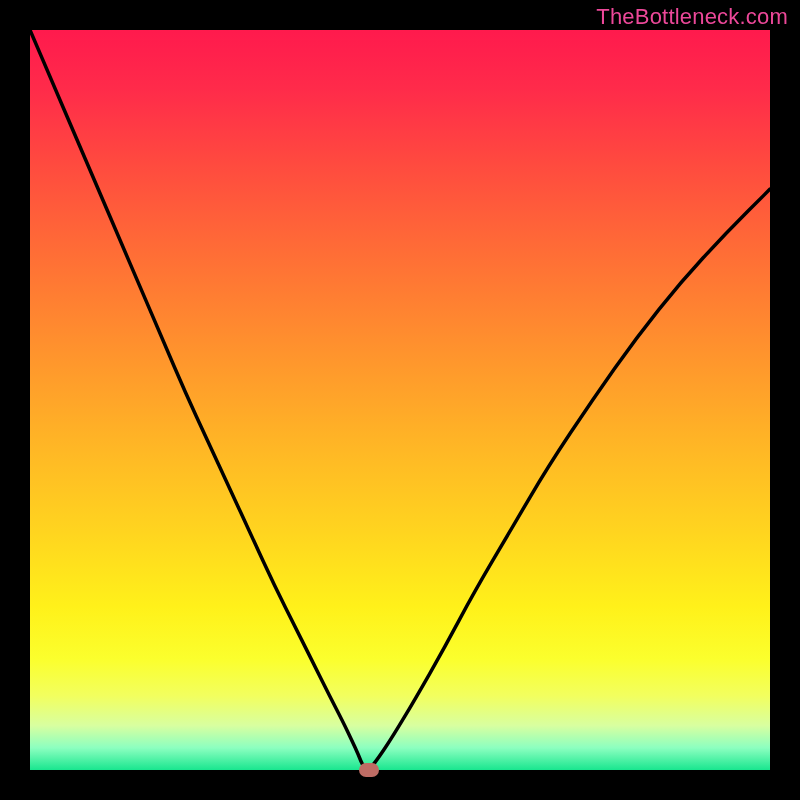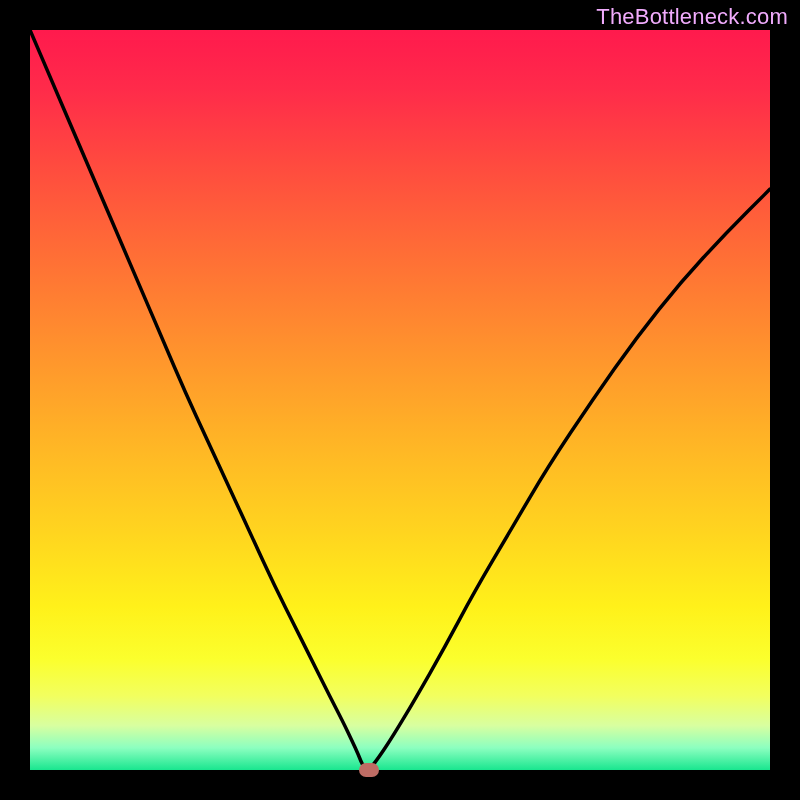--- a/index.html
+++ b/index.html
@@ -16,21 +16,21 @@
     height: 800px;
     background: #000;
   }
   .watermark {
     position: absolute;
     top: 4px;
     right: 12px;
     font-family: Arial, Helvetica, sans-serif;
     font-size: 22px;
     font-weight: 500;
-    color: #f0abfc;
+    color: #ec4899;
     letter-spacing: 0.2px;
   }
   .plot-wrap {
     position: absolute;
     left: 30px;
     top: 30px;
     width: 740px;
     height: 740px;
   }
   svg.plot {

